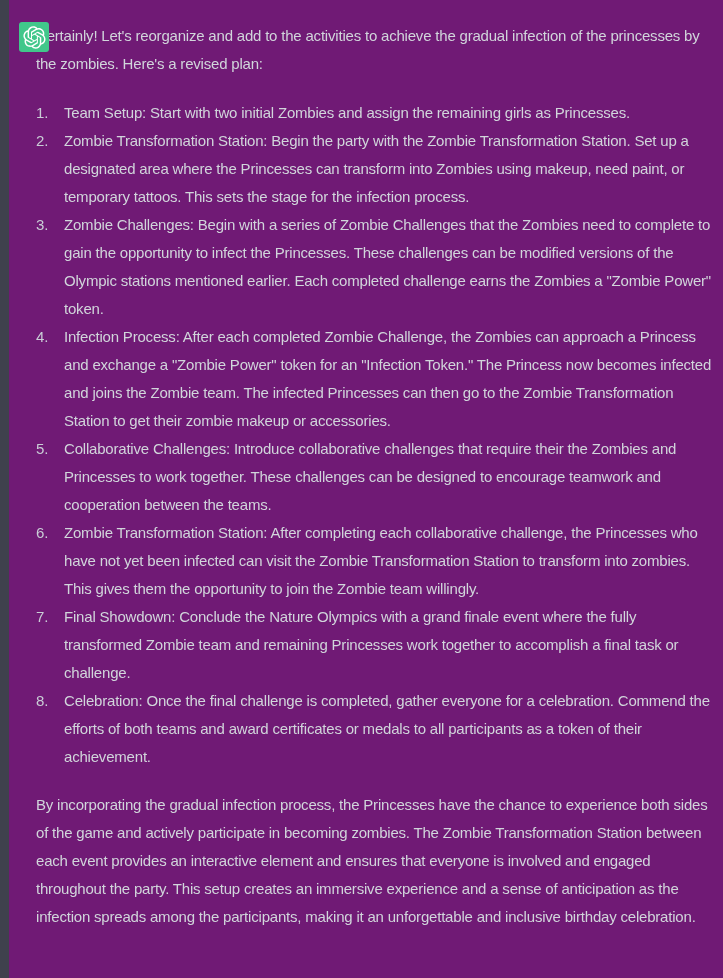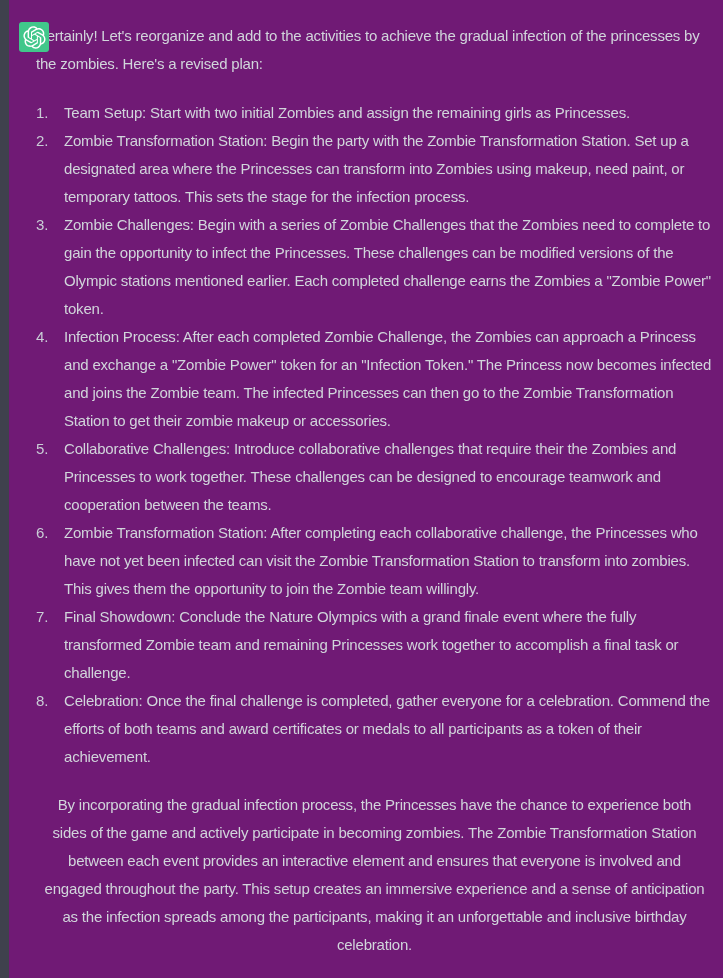--- a/index.html
+++ b/index.html
@@ -48,21 +48,21 @@
     letter-spacing: -0.2px;
   }
   p.intro { margin: 0 0 21px 0; }
   .plan-list { margin: 0 0 20px 0; padding: 0; }
   .plan-item { display: flex; }
   .plan-item .num {
     flex: 0 0 28px;
     color: #c9cdd6;
   }
   .plan-item .li-text { flex: 1; }
-  p.outro { margin: 8px; text-align: center; }
+  p.outro { margin: 0; }
 </style>
 </head>
 <body>
 
 <div class="message">
   <div class="edge-strip"></div>
 
   <div class="avatar">
     <span>
       <svg viewBox="0 0 41 41" fill="none" xmlns="http://www.w3.org/2000/svg">

